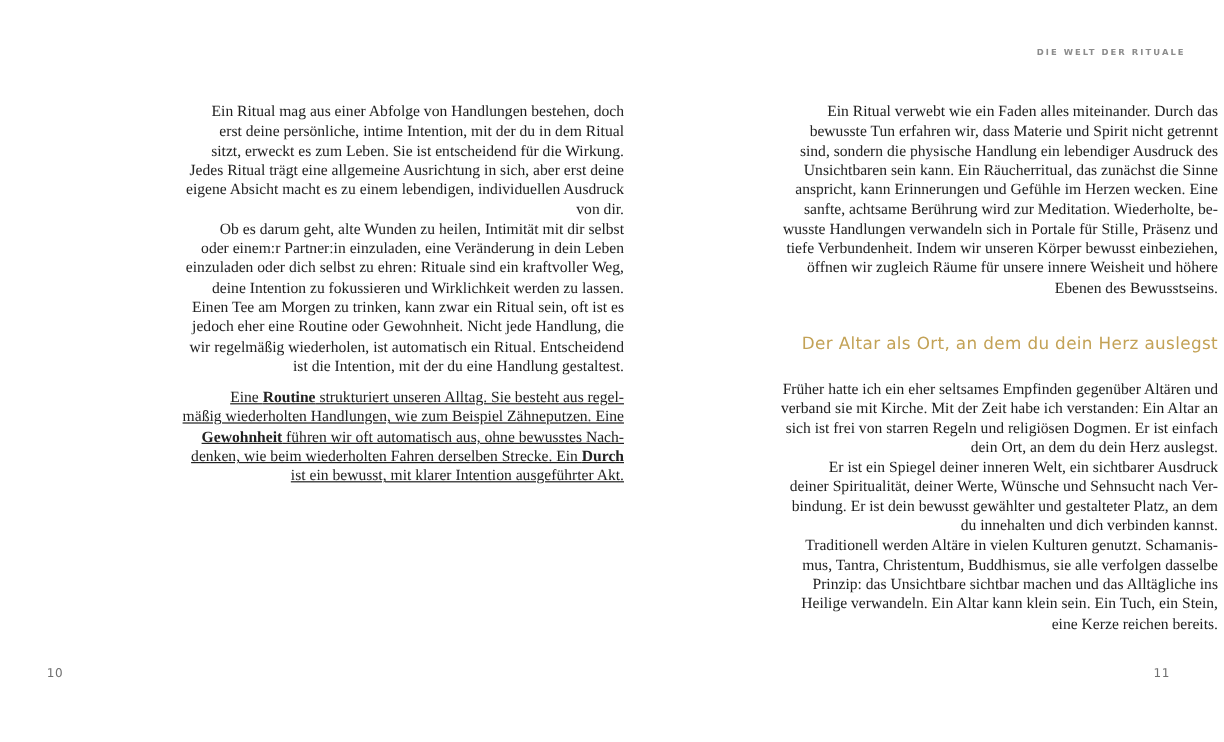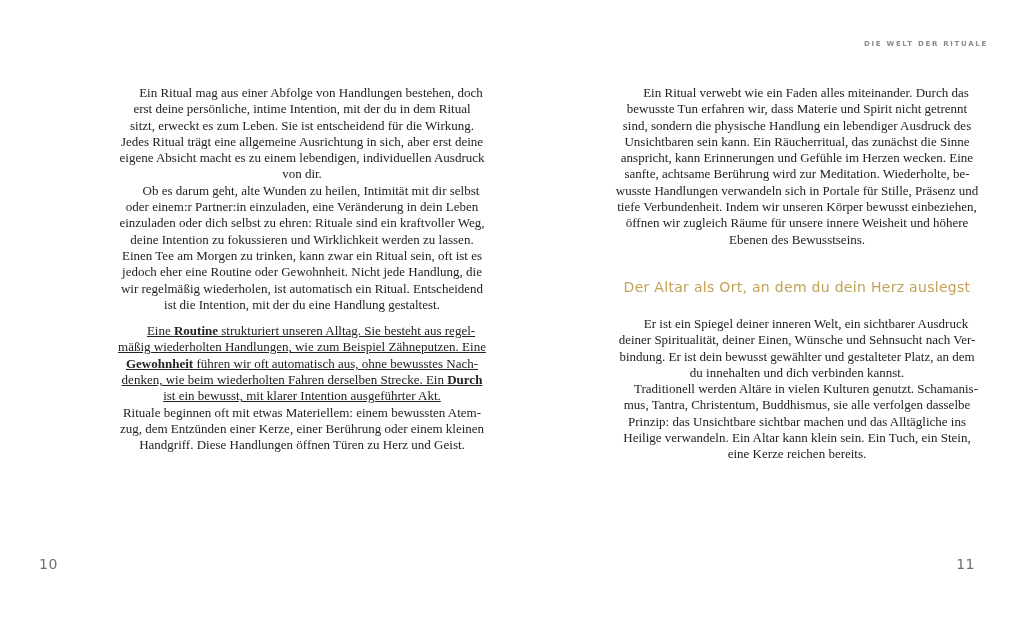--- a/index.html
+++ b/index.html
@@ -15,21 +15,21 @@
     overflow: hidden;
     font-family: "Liberation Serif", "DejaVu Serif", serif;
     color: #222222;
   }
   .text-col {
     position: absolute;
     top: 85px;
     width: 436px;
     font-size: 13px;
     line-height: 16.3px;
-    text-align: center;
+    text-align: right;
   }
   .col-left  { left: 84px; }
   .col-right { left: 579px; }
   .para {
     margin: 0;
     white-space: pre-line;
   }
   .indent { text-indent: 18px; }
   .gap-top { margin-top: 10px; text-decoration: underline; }
   .heading {
@@ -49,21 +49,21 @@
     font-size: 7px;
     font-weight: 700;
     letter-spacing: 1.7px;
     color: var(--muted, #8c8c8c);
     padding-left: 38px;
   }
   .page-number {
     position: absolute;
     top: 556px;
     font-family: "DejaVu Sans", "Liberation Sans", sans-serif;
-    font-size: 14px;
+    font-size: 10px;
     letter-spacing: 0.5px;
     color: #6f6f6f;
   }
   .pn-left  { left: 39px; }
   .pn-right { right: 45px; }
   strong { font-weight: bold; }
 </style>
 </head>
 <body>
 
@@ -83,43 +83,44 @@
 deine Intention zu fokussieren und Wirklichkeit werden zu lassen.</p>
       <p class="para">Einen Tee am Morgen zu trinken, kann zwar ein Ritual sein, oft ist es
 jedoch eher eine Routine oder Gewohnheit. Nicht jede Handlung, die
 wir regelmäßig wiederholen, ist automatisch ein Ritual. Entscheidend
 ist die Intention, mit der du eine Handlung gestaltest.</p>
       <p class="para indent gap-top">Eine <strong>Routine</strong> strukturiert unseren Alltag. Sie besteht aus regel-
 mäßig wiederholten Handlungen, wie zum Beispiel Zähneputzen. Eine
 <strong>Gewohnheit</strong> führen wir oft automatisch aus, ohne bewusstes Nach-
 denken, wie beim wiederholten Fahren derselben Strecke. Ein <strong>Durch</strong>
 ist ein bewusst, mit klarer Intention ausgeführter Akt.</p>
-      <p class="para">Rituale beginnen oft mit etwas Materiellem: einem bewussten Atem-
-zug, dem Entzünden einer Kerze, einer Berührung oder einem kleinen
-Handgriff. Diese Handlungen öffnen Türen zu Herz und Geist.</p>
     </div>
     <div class="page-number pn-left">10</div>
   </section>
 
   <section>
     <div class="running-head">DIE WELT DER RITUALE</div>
     <div class="text-col col-right">
       <p class="para indent">Ein Ritual verwebt wie ein Faden alles miteinander. Durch das
 bewusste Tun erfahren wir, dass Materie und Spirit nicht getrennt
 sind, sondern die physische Handlung ein lebendiger Ausdruck des
 Unsichtbaren sein kann. Ein Räucherritual, das zunächst die Sinne
 anspricht, kann Erinnerungen und Gefühle im Herzen wecken. Eine
 sanfte, achtsame Berührung wird zur Meditation. Wiederholte, be-
 wusste Handlungen verwandeln sich in Portale für Stille, Präsenz und
 tiefe Verbundenheit. Indem wir unseren Körper bewusst einbeziehen,
 öffnen wir zugleich Räume für unsere innere Weisheit und höhere
 Ebenen des Bewusstseins.</p>
       <h2 class="heading">Der Altar als Ort, an dem du dein Herz auslegst</h2>
+      <p class="para">Früher hatte ich ein eher seltsames Empfinden gegenüber Altären und
+verband sie mit Kirche. Mit der Zeit habe ich verstanden: Ein Altar an
+sich ist frei von starren Regeln und religiösen Dogmen. Er ist einfach
+dein Ort, an dem du dein Herz auslegst.</p>
       <p class="para indent">Er ist ein Spiegel deiner inneren Welt, ein sichtbarer Ausdruck
-deiner Spiritualität, deiner Einen, Wünsche und Sehnsucht nach Ver-
+deiner Spiritualität, deiner Werte, Wünsche und Sehnsucht nach Ver-
 bindung. Er ist dein bewusst gewählter und gestalteter Platz, an dem
 du innehalten und dich verbinden kannst.</p>
       <p class="para indent">Traditionell werden Altäre in vielen Kulturen genutzt. Schamanis-
 mus, Tantra, Christentum, Buddhismus, sie alle verfolgen dasselbe
 Prinzip: das Unsichtbare sichtbar machen und das Alltägliche ins
 Heilige verwandeln. Ein Altar kann klein sein. Ein Tuch, ein Stein,
 eine Kerze reichen bereits.</p>
     </div>
     <div class="page-number pn-right">11</div>
   </section>

